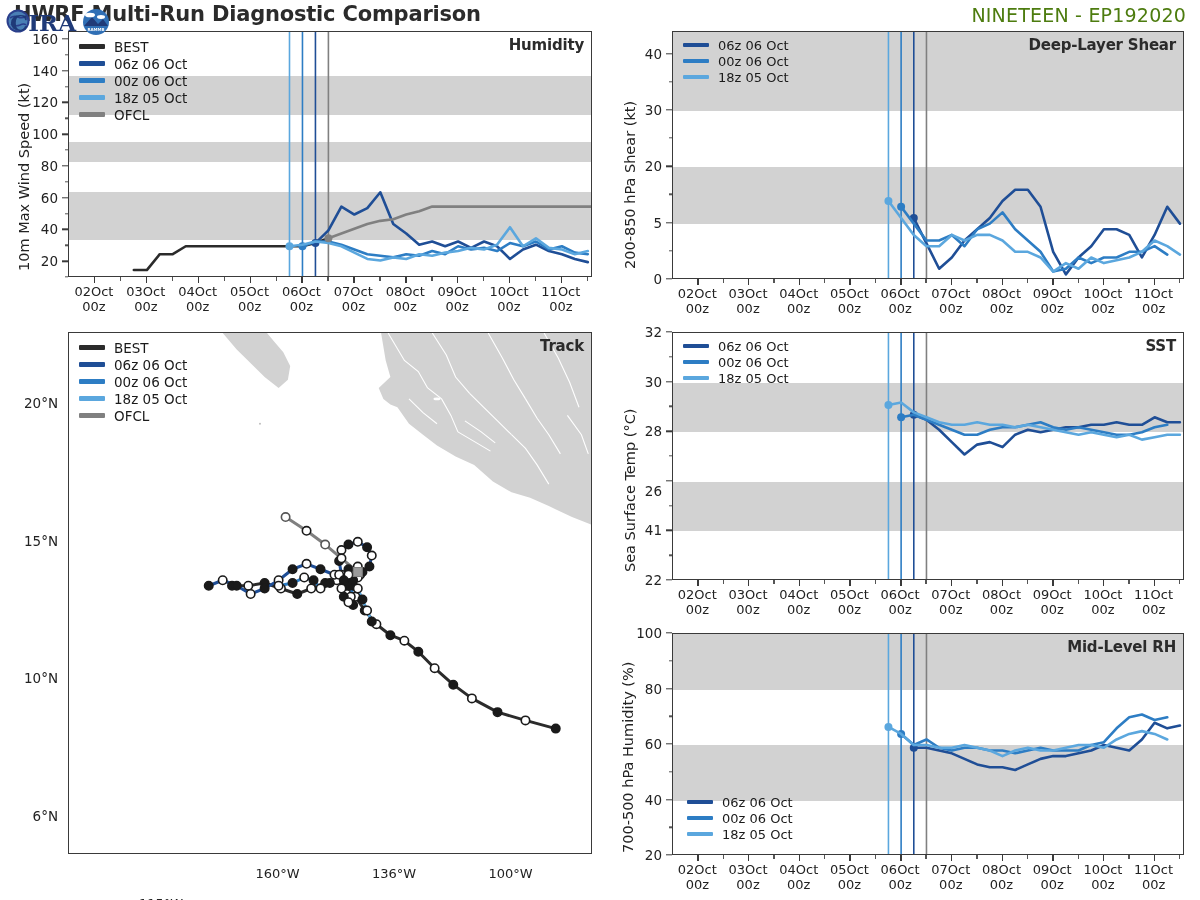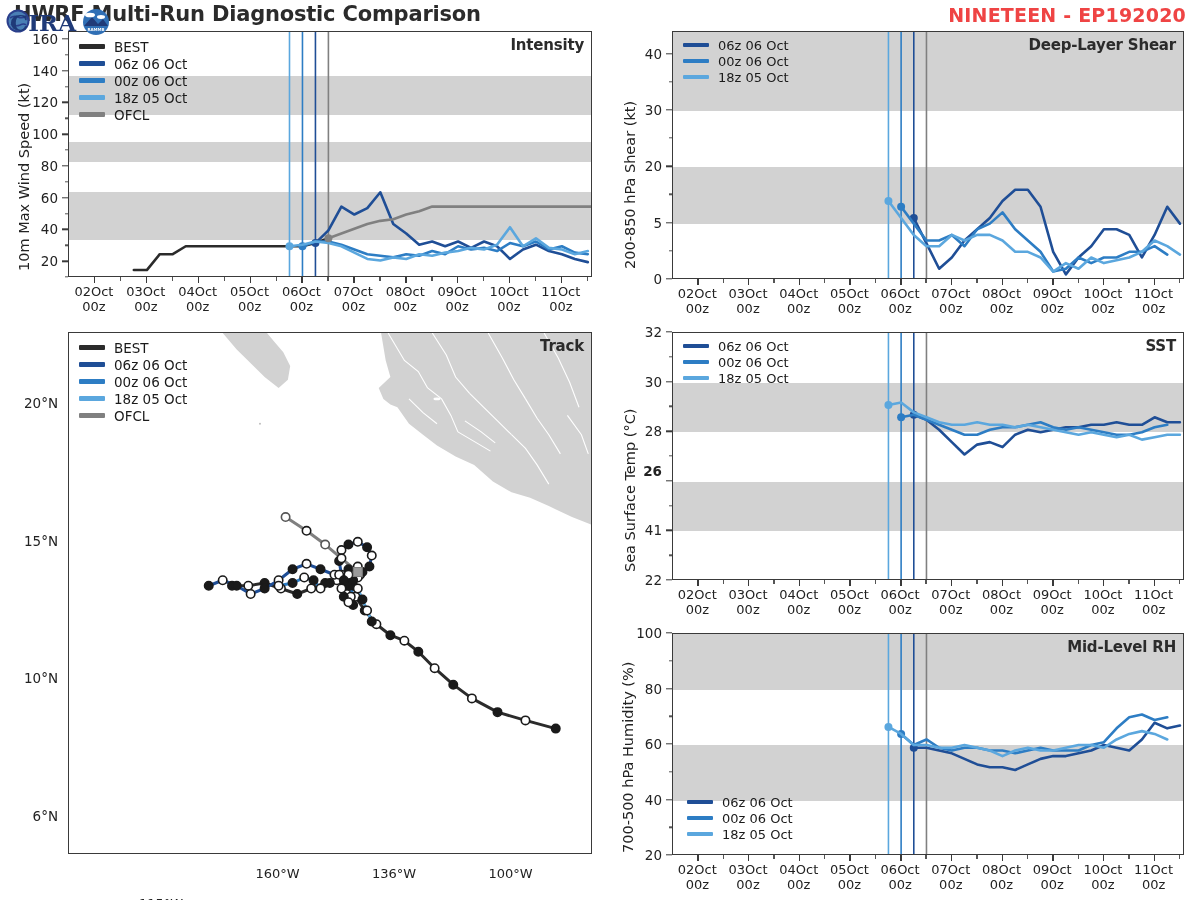--- a/index.html
+++ b/index.html
@@ -11,21 +11,21 @@
   }
   #root { position: relative; width: 1200px; height: 900px; }
 
   .title-left {
     position: absolute; left: 14px; top: 2px;
     font-size: 21px; font-weight: bold; color: #2b2b2b;
     letter-spacing: -0.2px;
   }
   .title-right {
     position: absolute; right: 14px; top: 4px;
-    font-size: 19px; font-weight: bold; color: #ef4444;
+    font-size: 19px; font-weight: normal; color: #4d7c0f;
     letter-spacing: 0.2px;
   }
 
   .panel { position: absolute; }
   .plotbox {
     position: absolute; left: 0; top: 0; right: 0; bottom: 0;
     border: 1.4px solid #3a3a3a; background: #ffffff;
     overflow: hidden;
   }
   .band { position: absolute; left: 0; right: 0; background: #d2d2d2; }
@@ -101,21 +101,21 @@
           <path d="M64.85 238.06 L77.82 238.06 L90.79 222.19 L103.76 222.19 L116.73 214.26 L129.70 214.26 L155.64 214.26 L181.58 214.26 L207.52 214.26 L233.47 214.26 L246.44 211.08 L259.41 206.32" fill="none" stroke="#2b2b2b" stroke-width="2.6" stroke-linejoin="round" stroke-linecap="round"></path>
           <path d="M246.44 211.08 L259.41 198.39 L272.38 174.58 L285.35 182.52 L298.32 176.17 L311.29 160.30 L324.26 192.04 L337.23 201.56 L350.20 212.67 L363.17 209.50 L376.14 214.26 L389.11 209.50 L402.08 215.85 L415.05 209.50 L428.02 214.26 L440.99 226.95 L453.96 217.43 L466.93 212.67 L479.90 219.02 L492.87 222.19 L505.84 226.95 L518.81 230.13" fill="none" stroke="#1f4e96" stroke-width="2.6" stroke-linejoin="round" stroke-linecap="round"></path>
           <circle cx="246.43564356435644" cy="211.08387096774194" r="4" fill="#1f4e96"></circle>
           <path d="M233.47 214.26 L246.44 209.50 L259.41 209.50 L272.38 212.67 L285.35 217.43 L298.32 222.19 L311.29 223.78 L324.26 225.37 L337.23 222.19 L350.20 223.78 L363.17 219.02 L376.14 222.19 L389.11 214.26 L402.08 217.43 L415.05 215.85 L428.02 219.02 L440.99 211.08 L453.96 214.26 L466.93 209.50 L479.90 217.43 L492.87 214.26 L505.84 220.61 L518.81 222.19" fill="none" stroke="#2d7dc4" stroke-width="2.6" stroke-linejoin="round" stroke-linecap="round"></path>
           <circle cx="233.46534653465346" cy="214.25806451612902" r="4" fill="#2d7dc4"></circle>
           <path d="M220.50 214.26 L233.47 212.67 L246.44 209.50 L259.41 211.08 L272.38 214.26 L285.35 220.61 L298.32 226.95 L311.29 228.54 L324.26 225.37 L337.23 226.95 L350.20 222.19 L363.17 223.78 L376.14 220.61 L389.11 219.02 L402.08 215.85 L415.05 217.43 L428.02 212.67 L440.99 195.21 L453.96 214.26 L466.93 206.32 L479.90 215.85 L492.87 217.43 L505.84 222.19 L518.81 219.02" fill="none" stroke="#5ba7de" stroke-width="2.6" stroke-linejoin="round" stroke-linecap="round"></path>
           <circle cx="220.49504950495052" cy="214.25806451612902" r="4" fill="#5ba7de"></circle>
           <path d="M259.41 206.32 L272.38 201.56 L285.35 196.80 L298.32 192.04 L311.29 188.86 L324.26 187.28 L337.23 182.52 L350.20 179.34 L363.17 174.58 L389.11 174.58 L440.99 174.58 L492.87 174.58 L524.00 174.58" fill="none" stroke="#808080" stroke-width="2.6" stroke-linejoin="round" stroke-linecap="round"></path>
           <circle cx="259.4059405940594" cy="206.32258064516128" r="4" fill="#808080"></circle>
         </svg>
-      <div class="panel-label">Intensity</div>
+      <div class="panel-label">Humidity</div>
       <div class="legend" id="int-legend" style="left:10px; top:6px;">
           <div class="row">
             <span class="swatch" style="background: rgb(43, 43, 43);"></span>
             <span>BEST</span>
           </div>
           <div class="row">
             <span class="swatch" style="background: rgb(31, 78, 150);"></span>
             <span>06z 06 Oct</span>
           </div>
           <div class="row">
@@ -447,21 +447,21 @@
             <span class="swatch" style="background: rgb(91, 167, 222);"></span>
             <span>18z 05 Oct</span>
           </div>
         </div>
     </div>
     <div id="sst-yticks">
         <div class="ytick" style="top: 248px; right: 522px;">22</div>
         <div class="ytickmark" style="top: 248px; left: -6px; width: 6px;"></div>
         <div class="ytick" style="top: 198.4px; right: 522px;">41</div>
         <div class="ytickmark" style="top: 198.4px; left: -6px; width: 6px;"></div>
-        <div class="ytick" style="top: 139px; right: 522px; font-weight: bold;">26</div>
+        <div class="ytick" style="top: 159px; right: 522px;">26</div>
         <div class="ytickmark" style="top: 148.8px; left: -6px; width: 6px;"></div>
         <div class="ytick" style="top: 99.2px; right: 522px;">28</div>
         <div class="ytickmark" style="top: 99.2px; left: -6px; width: 6px;"></div>
         <div class="ytick" style="top: 49.6px; right: 522px;">30</div>
         <div class="ytickmark" style="top: 49.6px; left: -6px; width: 6px;"></div>
         <div class="ytick" style="top: 0px; right: 522px;">32</div>
         <div class="ytickmark" style="top: 0px; left: -6px; width: 6px;"></div>
         <div class="ytickmark minor" style="top: 223.2px; left: -3.5px; width: 3.5px;"></div>
         <div class="ytickmark minor" style="top: 173.6px; left: -3.5px; width: 3.5px;"></div>
         <div class="ytickmark minor" style="top: 124px; left: -3.5px; width: 3.5px;"></div>

